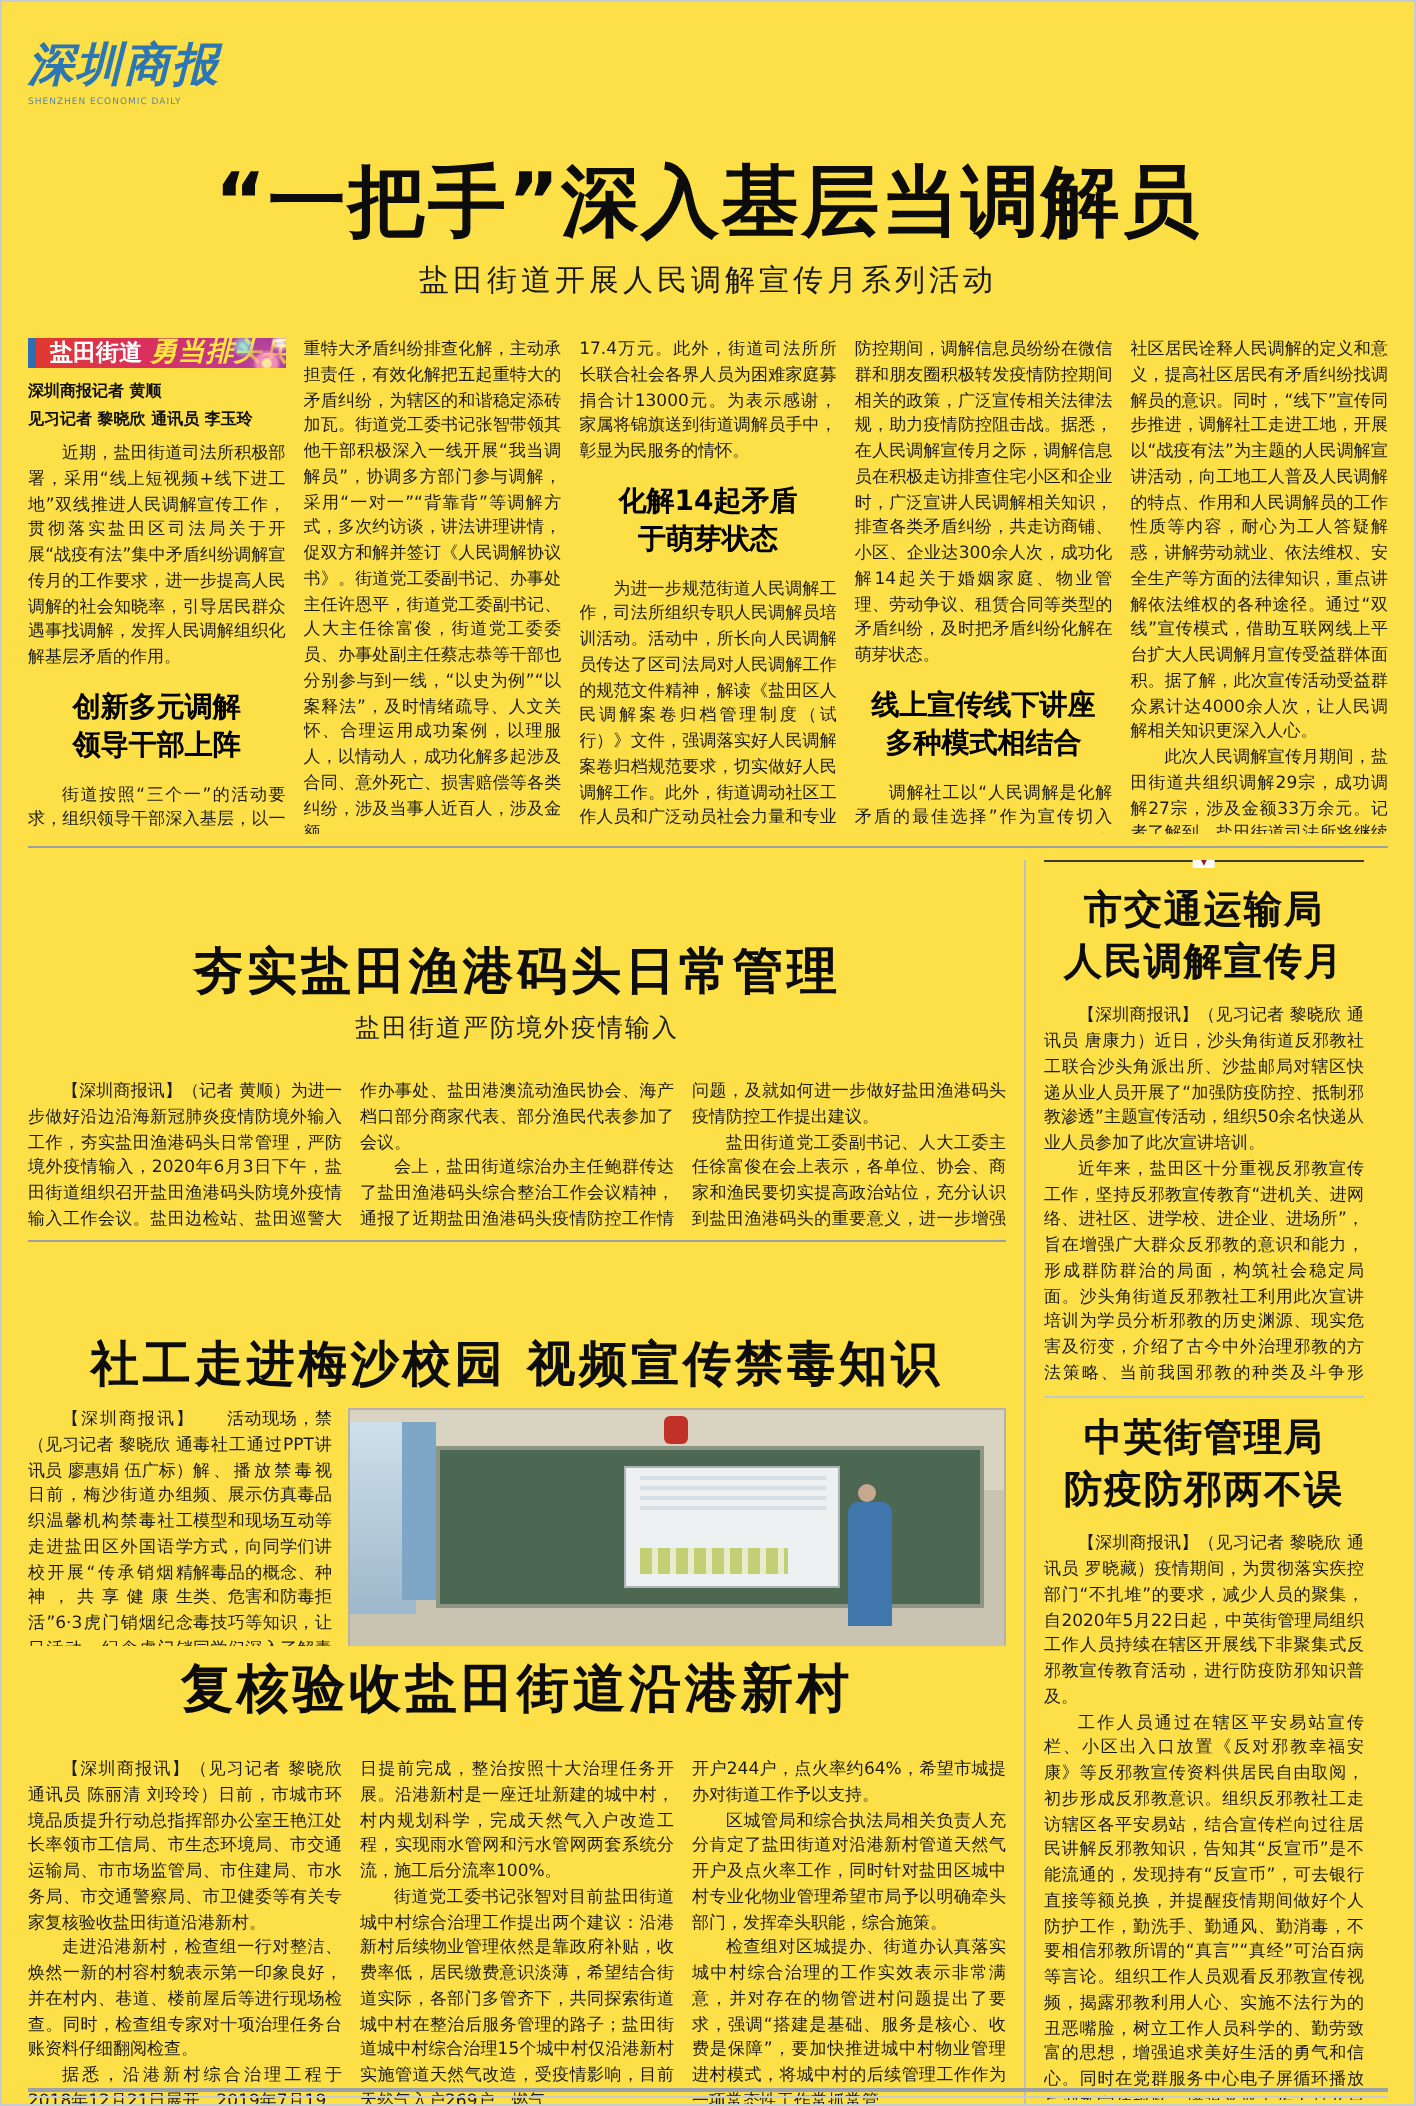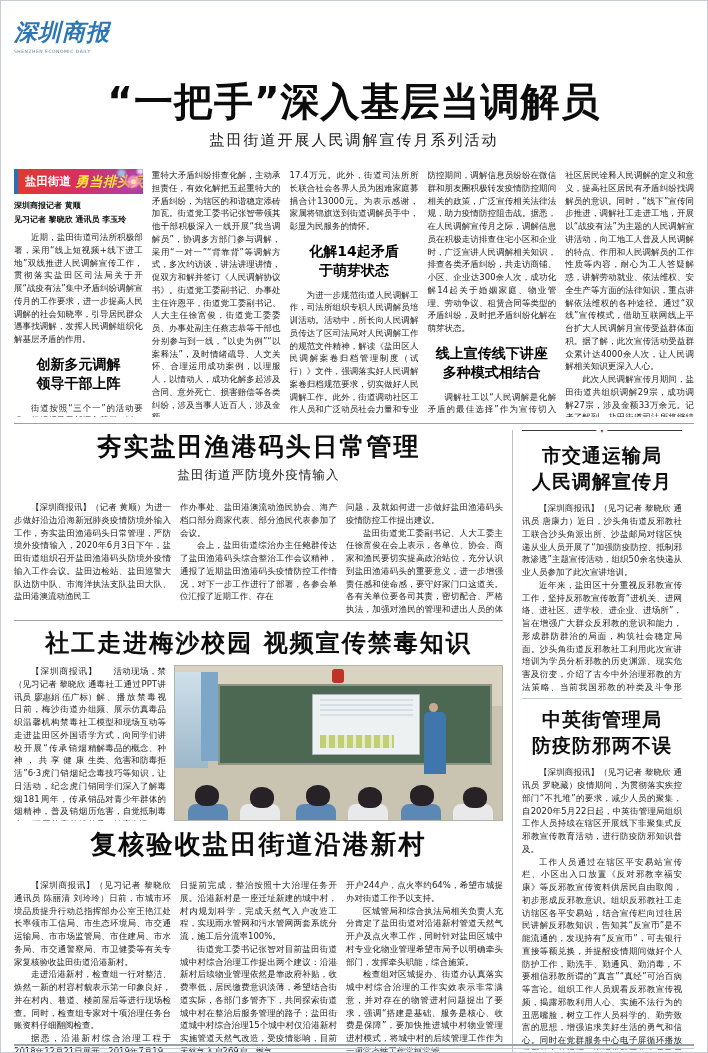--- a/index.html
+++ b/index.html
@@ -1,18 +1,18 @@
 <!DOCTYPE html>
 <html><head>
 <meta charset="utf-8">
 <style>
   * { box-sizing: border-box; margin: 0; padding: 0; }
   html,body { width:708px; height:1053px; background:#e9eaec; }
   body { font-family:"DejaVu Sans", sans-serif; }
-  .page { position:relative; width:708px; height:1053px; background:#ffffff;
+  .page { position:relative; width:708px; height:1053px; background:#fde047;
           border:1px solid #c7ccd2; padding:10px 13px 8px 13px; overflow:hidden; }
 
   
   .masthead { display:flex; align-items:flex-start; height:60px; }
   .logo { width:104px; padding-top:6px; }
   .logo-cn { font-family:"DejaVu Serif", serif; font-style:italic; font-weight:bold;
              font-size:23px; color:#2c77b3; letter-spacing:1px; white-space:nowrap; }
   .logo-en { font-size:4.5px; color:#5b83a5; letter-spacing:.5px; margin-top:1px; }
   .mast-right { flex:1; margin-left:10px; }
   .topbar { height:5px; background:#141414; margin-top:8px; }
@@ -34,21 +34,21 @@
   .lead-sub { font-size:15px; color:#1a1a1a; margin-top:7px; letter-spacing:2px; }
 
   
   .bodytxt { font-size:8.5px; line-height:1.5; color:#1c1c1c; text-align:justify; }
   .bodytxt p { text-indent:2em; }
   .bodytxt p.noind { text-indent:0; }
 
   
   .cols5 { display:flex; gap:9px; margin-top:10px; height:248px; overflow:hidden; }
   .cols5 .col { flex:1; overflow:hidden; }
-  .banner { position:relative; height:25px; margin-bottom:5px; overflow:hidden;
+  .banner { position:relative; height:15px; margin-bottom:5px; overflow:hidden;
             display:flex; align-items:center; gap:4px; padding:0 5px 0 7px;
             background:linear-gradient(95deg,#e03a31 0%,#d92f5d 45%,#bc3a92 80%,#a63fa0 100%);
             border-left:4px solid #2e6fb4; }
   .banner-t1 { color:#ffffff; font-weight:900; font-size:11.5px; white-space:nowrap; }
   .banner-t2 { color:#ffe63e; font-weight:900; font-size:13.5px; font-style:italic;
                letter-spacing:.5px; white-space:nowrap; }
   .fireworks { position:absolute; right:-4px; top:-6px; width:34px; height:34px; border-radius:50%;
     background:
       radial-gradient(circle at 60% 55%, rgba(255,235,160,.95) 0 2px, rgba(255,160,190,.8) 3px 5px, rgba(190,80,160,.5) 7px, transparent 12px),
       radial-gradient(circle at 25% 30%, rgba(140,230,230,.8) 0 2px, transparent 6px),
@@ -57,21 +57,21 @@
   .inhead { text-align:center; font-size:14px; font-weight:900; color:#000;
             line-height:1.35; margin:9px 0; }
 
   .rule-h { border-top:1px solid #9aa0a4; margin:6px 0; }
 
   
   .lower { display:flex; margin-top:4px; height:622px; }
   .lower-left { width:498px; padding-right:9px; }
   .lower-right { width:170px; padding-left:9px; border-left:1px solid #b9bfc3; }
 
-  .art-head { text-align:center; font-size:25px; font-weight:900; color:#0d0d0d; letter-spacing:2px; }
+  .art-head { text-align:center; font-size:25px; font-weight:900; color:#0d0d0d; letter-spacing:2px;margin-top:39px; }
   .art-sub { text-align:center; font-size:12.5px; color:#222; margin-top:4px; letter-spacing:1px; }
   .cols3 { display:flex; gap:9px; margin-top:17px; overflow:hidden; }
   .cols3 .col { flex:1; overflow:hidden; }
   .fishing { height:184px; overflow:hidden; }
   .fishing .cols3 { height:122px; }
 
   .school { height:196px; overflow:hidden; margin-top:4px; }
   .school-flex { display:flex; gap:8px; margin-top:6px; height:156px; }
   .school-text { width:152px; display:flex; flex-direction:row; overflow:hidden; }
 

